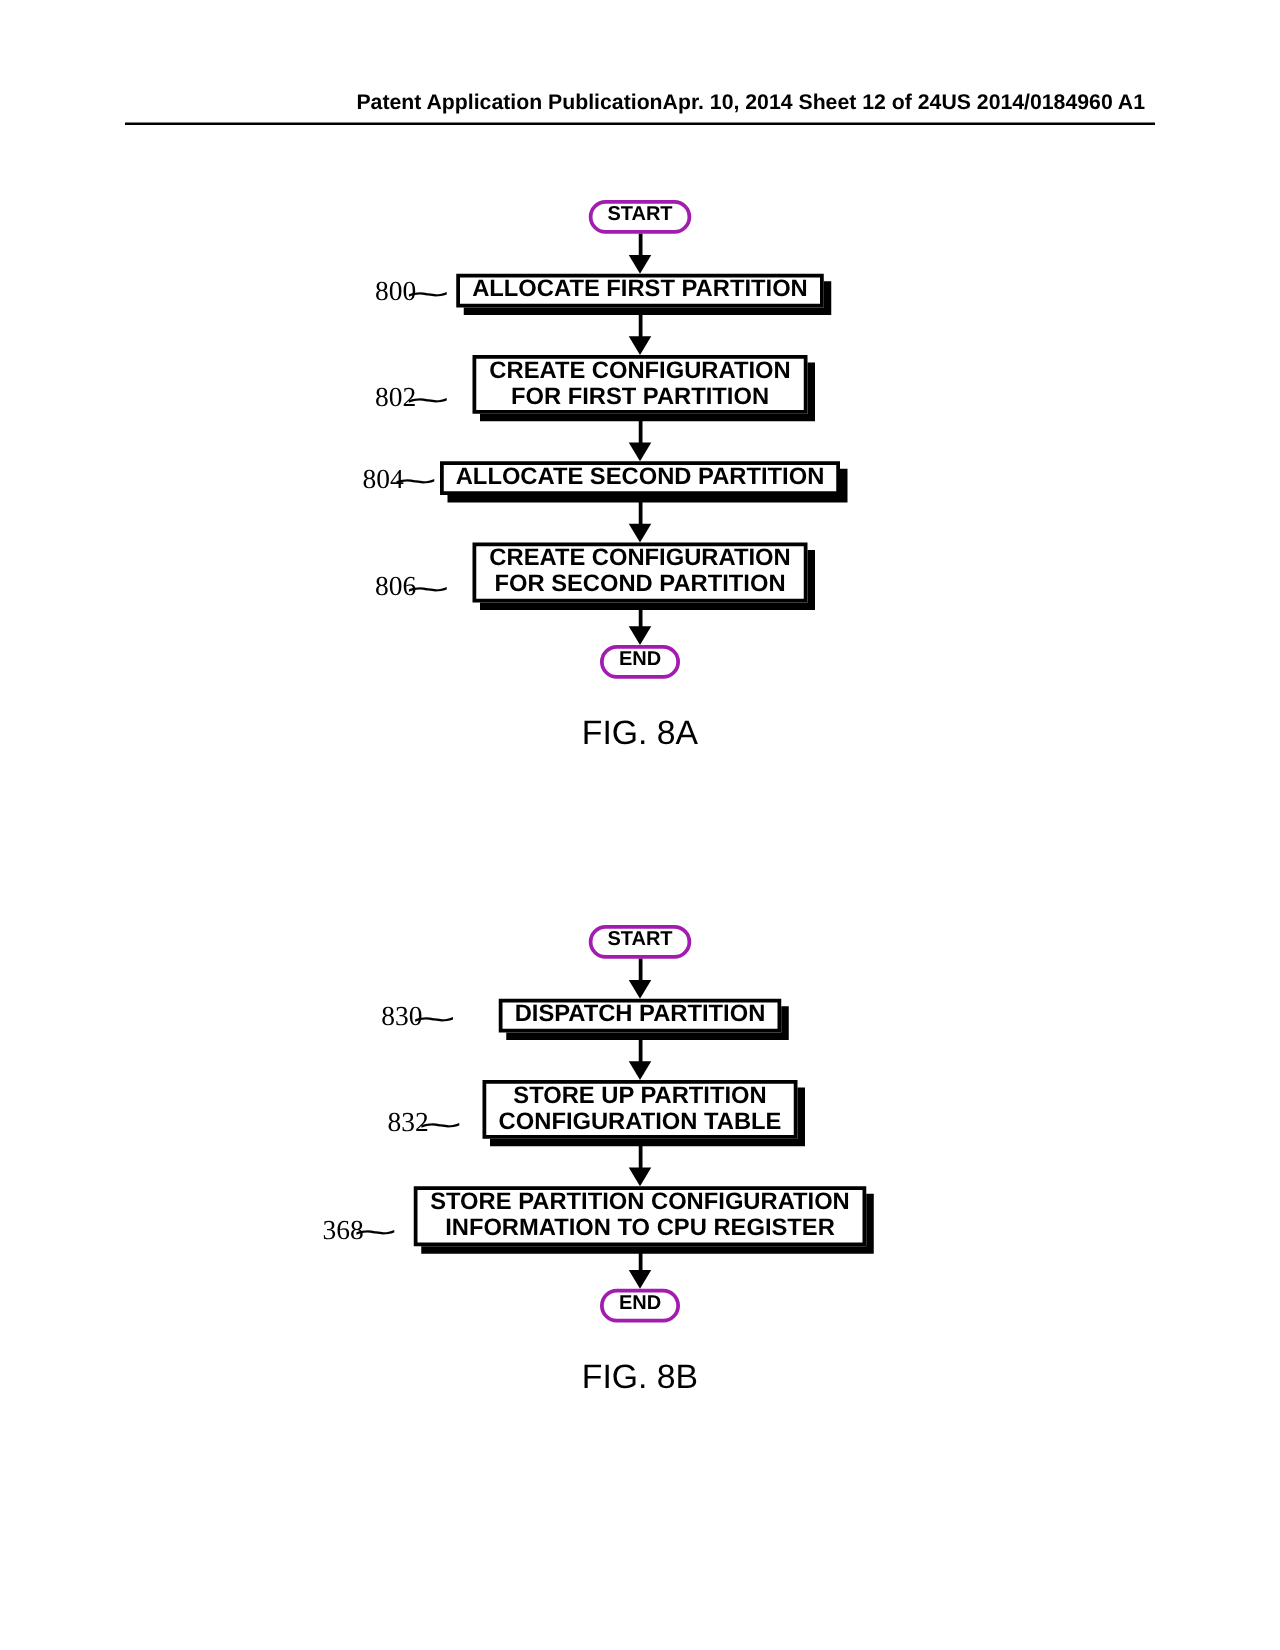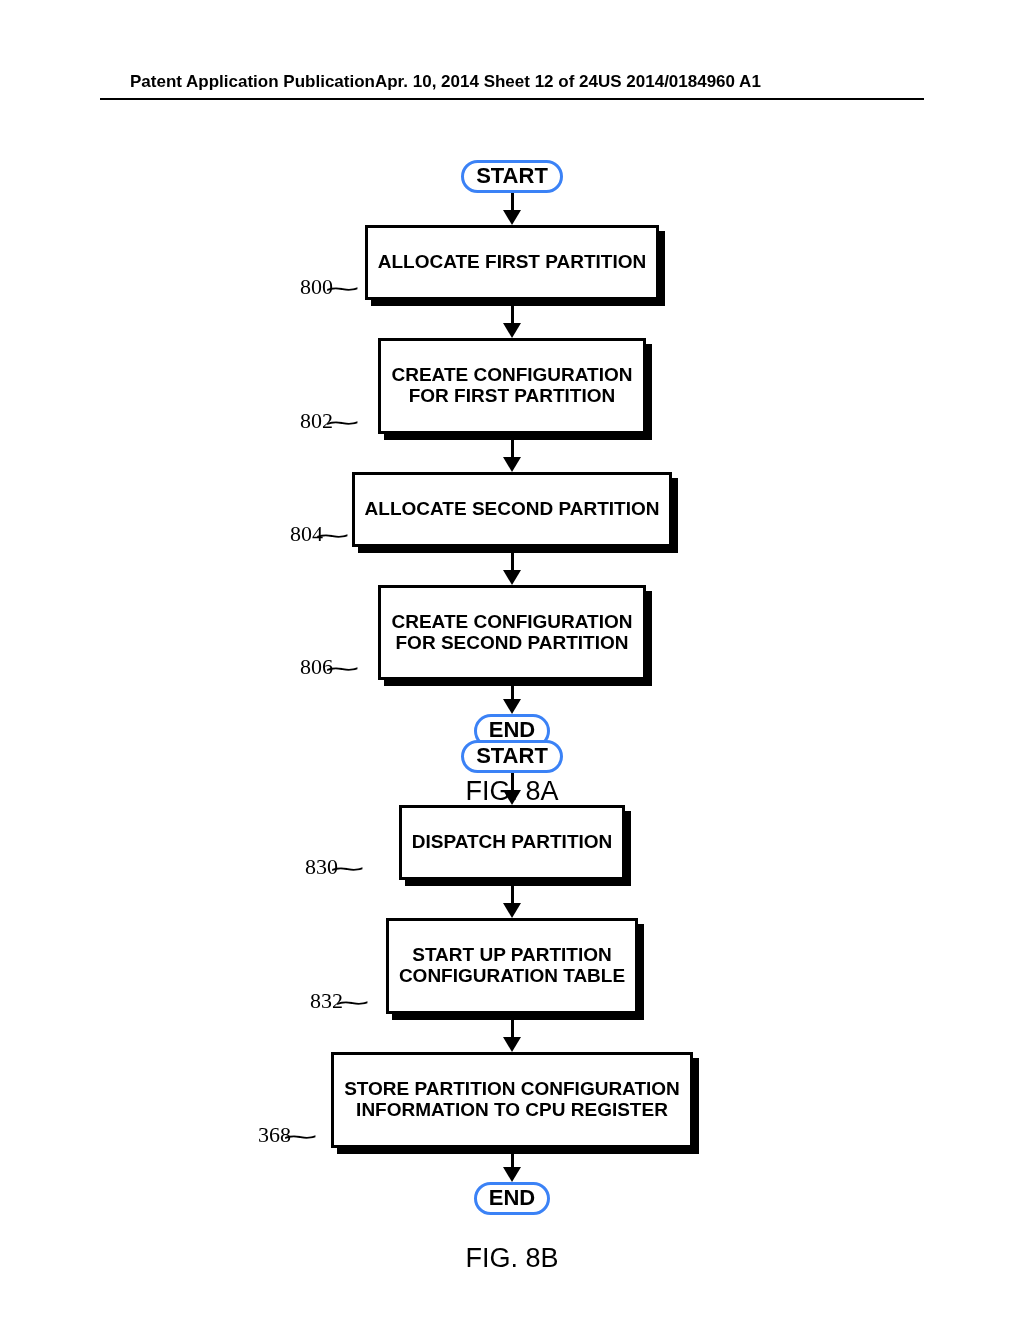--- a/index.html
+++ b/index.html
@@ -12,42 +12,42 @@
     position: relative;
   }
   .header {
     position: absolute;
     top: 72px;
     left: 0;
     width: 100%;
     font-size: 17px;
     font-weight: bold;
     display: flex;
-    justify-content: flex-start;
+    justify-content: flex-end;
     padding: 0 108px 0 130px;
   }
   .header-rule {
     position: absolute;
     top: 98px;
     left: 100px;
     width: 824px;
     border-top: 2px solid #000;
   }
   .flowcol {
     position: absolute;
     width: 100%;
     display: flex;
     flex-direction: column;
     align-items: center;
   }
   .term { 
-    border: 3px solid #3b82f6;
+    border: 3px solid #a21caf;
     border-radius: 18px;
     padding: 1px 12px 3px 12px;
-    font-size: 22px;
+    font-size: 16px;
     font-weight: bold;
     font-family: Arial, Helvetica, sans-serif;
     background: #fff;
     line-height: 1.05;
   }
   .row {
     display: flex;
     align-items: flex-end;
     justify-content: center;
     position: relative;
@@ -55,21 +55,21 @@
   }
   .step-wrap { position: relative; }
   .step {
     border: 3px solid #000;
     background: #fff;
     font-family: Arial, Helvetica, sans-serif;
     font-size: 19px;
     font-weight: bold;
     text-align: center;
     line-height: 1.1;
-    padding: 24px 10px;
+    padding: 0 10px;
     white-space: pre-line;
     position: relative;
     z-index: 2;
     font-stretch: condensed;
   }
   .shadow { 
     position: absolute;
     left: 6px; top: 6px;
     width: 100%; height: 100%;
     background: #000;
@@ -213,21 +213,21 @@
       <div class="shaft" style="height:24px"></div>
       <div class="head"></div>
     </div>
 
   <div class="row">
     <span class="refnum" style="left:310px">
       <span>832</span><span class="tilde">∼</span>
     </span>
     <div class="step-wrap">
       <div class="shadow"></div>
-      <div class="step">START UP PARTITION
+      <div class="step">STORE UP PARTITION
 CONFIGURATION TABLE</div>
     </div>
   </div>
   <div class="arrow">
       <div class="shaft" style="height:24px"></div>
       <div class="head"></div>
     </div>
 
   <div class="row">
     <span class="refnum" style="left:258px">

